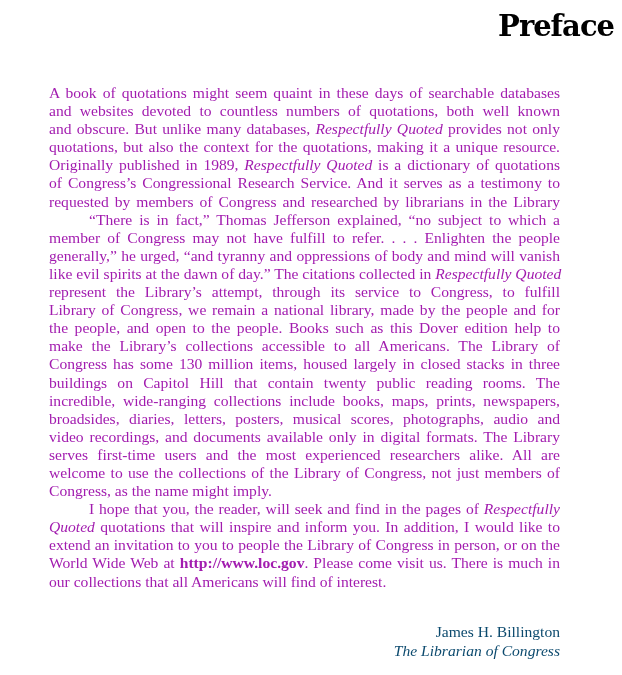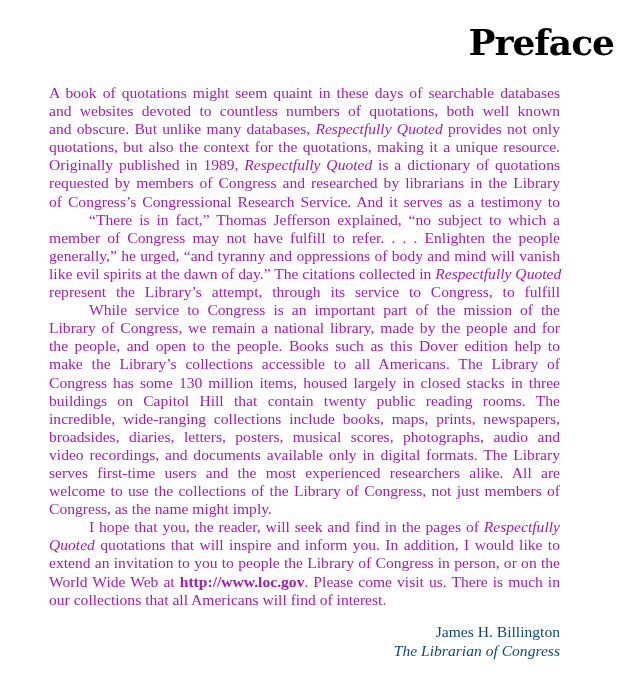--- a/index.html
+++ b/index.html
@@ -11,25 +11,25 @@
       width: 622px;
       height: 675px;
       position: relative;
       overflow: hidden;
       color: #111111;
       font-family: "DejaVu Serif", "Liberation Serif", serif;
     }
     .page-title {
       position: absolute;
       right: 8px;
-      top: 24px;
+      top: 12px;
       margin: 0;
       font-family: "DejaVu Serif", serif;
       font-weight: bold;
-      font-size: 36px;
+      font-size: 29px;
       letter-spacing: -1px;
       color: #000000;
       line-height: 1;
     }
     .body-text {
       position: absolute;
       left: 49px;
       top: 84px;
       width: 511px;
       font-family: "Liberation Serif", serif;
@@ -73,32 +73,31 @@
 
 <h1 class="page-title">Preface</h1>
 
 <div class="body-text" id="body-text">
     <div>
       <span class="line"><span>A book of quotations might seem quaint in these days of searchable databases</span></span>
       <span class="line"><span>and websites devoted to countless numbers of quotations, both well known</span></span>
       <span class="line"><span>and obscure. But unlike many databases, </span><em>Respectfully Quoted</em><span> provides not only</span></span>
       <span class="line"><span>quotations, but also the context for the quotations, making it a unique resource.</span></span>
       <span class="line"><span>Originally published in 1989, </span><em>Respectfully Quoted</em><span> is a dictionary of quotations</span></span>
+      <span class="line"><span>of Congress’s Congressional Research Service. And it serves as a testimony to</span></span>
       <span class="line"><span>requested by members of Congress and researched by librarians in the Library</span></span>
-      <span class="line"><span>of Congress’s Congressional Research Service. And it serves as a testimony to</span></span>
     </div>
     <div>
       <span class="line indent"><span>“There is in fact,” Thomas Jefferson explained, “no subject to which a</span></span>
       <span class="line"><span>member of Congress may not have fulfill to refer. . . . Enlighten the people</span></span>
       <span class="line"><span>generally,” he urged, “and tyranny and oppressions of body and mind will vanish</span></span>
       <span class="line"><span>like evil spirits at the dawn of day.” The citations collected in </span><em>Respectfully Quoted</em></span>
       <span class="line"><span>represent the Library’s attempt, through its service to Congress, to fulfill</span></span>
     </div>
     <div>
-      <span class="line indent"><span>While service to Congress is an important part of the mission of the</span></span>
       <span class="line"><span>Library of Congress, we remain a national library, made by the people and for</span></span>
       <span class="line"><span>the people, and open to the people. Books such as this Dover edition help to</span></span>
       <span class="line"><span>make the Library’s collections accessible to all Americans. The Library of</span></span>
       <span class="line"><span>Congress has some 130 million items, housed largely in closed stacks in three</span></span>
       <span class="line"><span>buildings on Capitol Hill that contain twenty public reading rooms. The</span></span>
       <span class="line"><span>incredible, wide-ranging collections include books, maps, prints, newspapers,</span></span>
       <span class="line"><span>broadsides, diaries, letters, posters, musical scores, photographs, audio and</span></span>
       <span class="line"><span>video recordings, and documents available only in digital formats. The Library</span></span>
       <span class="line"><span>serves first-time users and the most experienced researchers alike. All are</span></span>
       <span class="line"><span>welcome to use the collections of the Library of Congress, not just members of</span></span>

